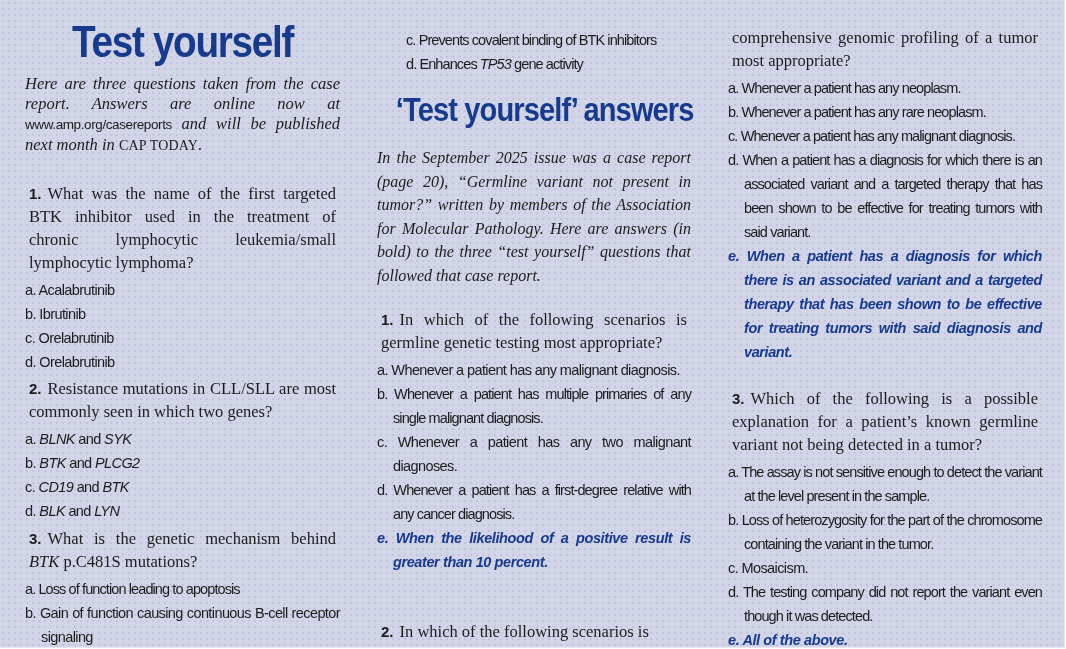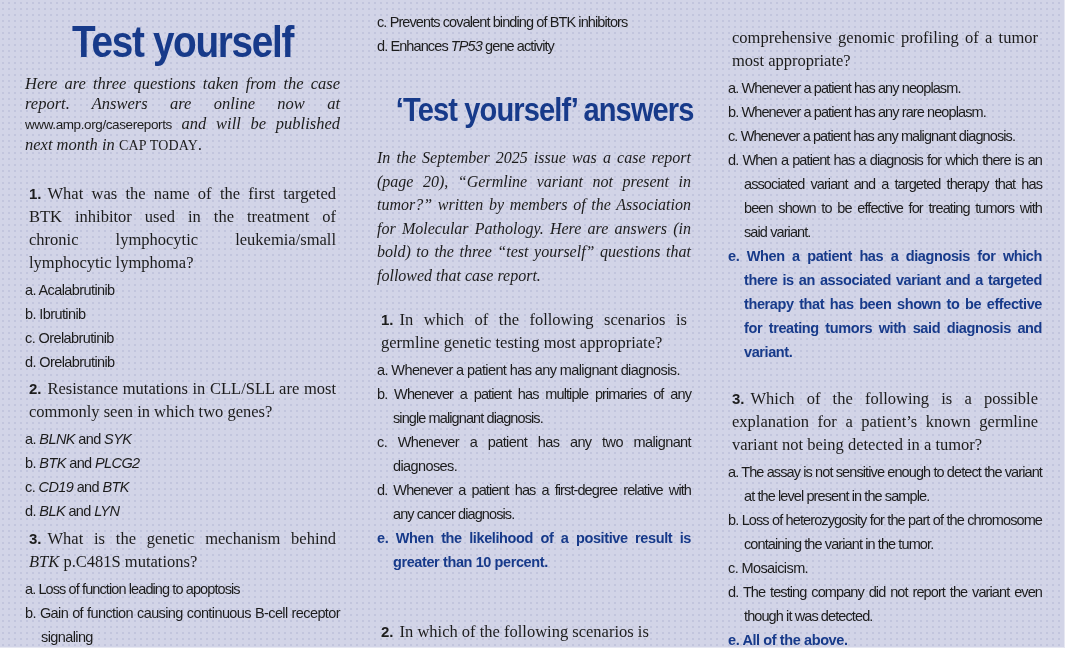--- a/index.html
+++ b/index.html
@@ -84,20 +84,21 @@
     padding-left: 16px;
     text-indent: -16px;
     text-align: justify;
   }
   .opt.narrow { letter-spacing: -0.9px; }
   .opt i { font-style: italic; }
   .opt.correct {
     color: #173a8a;
     font-weight: bold;
     letter-spacing: -0.4px;
+    font-style: italic;
   }
 
   .abs { position: absolute; left: 0; right: 0; }
 </style>
 </head>
 <body>
 
 <div class="page">
 
   <div class="col col1">
@@ -122,21 +123,21 @@
     </div>
 
     <div class="abs" style="top:523px;">
       <p class="q"><span class="num">3.</span><span>What is the genetic mechanism behind </span><i>BTK</i><span> p.C481S mutations?</span></p>
       <p class="opt narrow"><span>a.</span> <span>Loss of function leading to apoptosis</span></p>
       <p class="opt"><span>b.</span> <span>Gain of function causing continuous B-cell receptor signaling</span></p>
     </div>
   </div>
 
   <div class="col col2">
-    <div class="abs" style="top:10px;">
+    <div class="abs" style="top:28px;margin-left:29px;">
       <p class="opt narrow"><span>c.</span> <span>Prevents covalent binding of BTK inhibitors</span></p>
       <p class="opt narrow"><span>d.</span> <span>Enhances </span><i>TP53</i><span> gene activity</span></p>
     </div>
 
     <h2 class="title t2">‘Test yourself’ answers</h2>
 
     <p class="intro abs" style="top:146px; font-size:16px; line-height:23.5px;">In the September 2025 issue was a case report (page 20), “Germline variant not present in tumor?” written by members of the Association for Molecular Pathology. Here are answers (in bold) to the three “test yourself” questions that followed that case report.</p>
 
     <div class="abs" style="top:304px;">
       <p class="q"><span class="num">1.</span><span>In which of the following scenarios is germline genetic testing most appropriate?</span></p>

